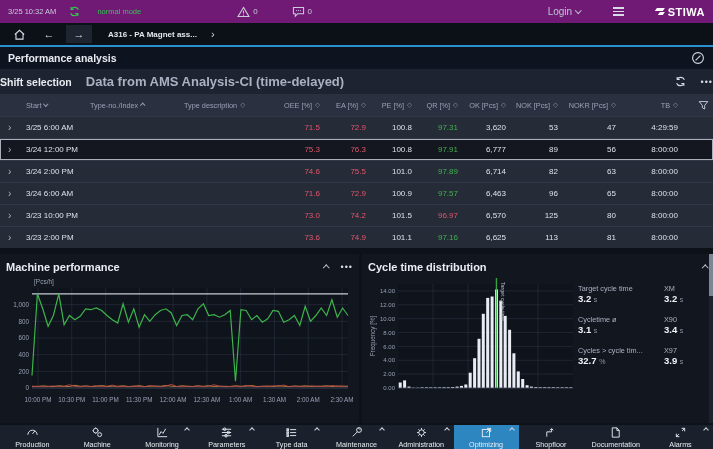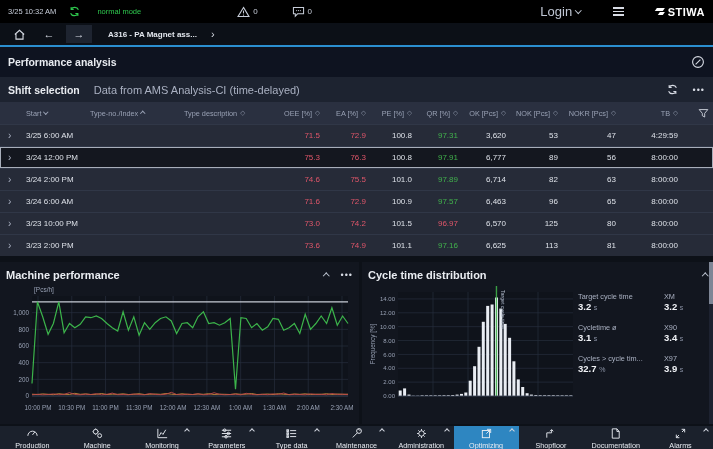--- a/index.html
+++ b/index.html
@@ -1,29 +1,29 @@
 <!DOCTYPE html>
 <html><head>
 <meta charset="utf-8">
 <style>
   * { margin:0; padding:0; box-sizing:border-box; }
   html,body { width:713px; height:449px; overflow:hidden; }
   body { font-family:"Liberation Sans", sans-serif; background:#0d1118; color:#dfe3ea; font-size:8px; }
   .app { width:713px; height:449px; display:flex; flex-direction:column; position:relative; }
 
   
-  .topbar { height:23px; background:#000000; display:flex; align-items:center; padding:0 8px; gap:6px; flex:none; }
+  .topbar { height:23px; background:#701a75; display:flex; align-items:center; padding:0 8px; gap:6px; flex:none; }
   .topbar .dt { font-size:7.5px; color:#c7cdd9; }
   .mode { display:flex; align-items:center; gap:16px; margin-left:6px; }
   .mode-label { color:#2ec84e; font-size:7.5px; }
   .cnt-group { display:flex; align-items:center; gap:3px; color:#c7cdd9; }
   .warn-group { margin-left:90px; }
   .chat-group { margin-left:28px; }
   .spacer { flex:1; }
-  .login { display:flex; align-items:center; gap:4px; color:#bfc6d3; font-size:13px; margin-right:26px; cursor:pointer; }
+  .login { display:flex; align-items:center; gap:4px; color:#bfc6d3; font-size:10px; margin-right:26px; cursor:pointer; }
   .burger { display:flex; flex-direction:column; gap:2px; margin-right:26px; cursor:pointer; }
   .burger span { width:11px; height:1.4px; background:#d7dbe4; display:block; }
   .logo { display:flex; align-items:center; gap:4px; }
   .logo-mark { display:flex; gap:2px; }
   .logo-mark i { width:8px; height:2.5px; background:#fff; transform:skewX(-35deg); display:block; }
   .logo-mark i.short { width:5px; margin-top:4px; margin-left:-7px; }
   .logo-text { font-size:11px; font-weight:bold; letter-spacing:0.5px; color:#ffffff; }
 
   
   .chv { display:inline-block; width:4.5px; height:4.5px; border-right:1.2px solid #bfc6d3; border-bottom:1.2px solid #bfc6d3; }
@@ -32,28 +32,28 @@
 
   
   .navrow { height:22px; background:#0c1017; display:flex; align-items:center; padding:0 6px; gap:4px; flex:none; }
   .nav-btn { width:26px; height:18px; display:flex; align-items:center; justify-content:center; color:#d7dbe4; font-size:11px; cursor:pointer; }
   .nav-btn.fwd { background:#1e2430; }
   .tab-label { font-size:8px; color:#e2e6ed; margin:0 10px 0 12px; font-weight:bold; }
   .tab-next { color:#d7dbe4; font-size:11px; cursor:pointer; }
   .accent-line { height:2px; background:#2b8fd0; flex:none; }
 
   
-  .titlerow { height:30px; display:flex; align-items:center; justify-content:space-between; padding:0 8px; background:#0e1320; flex:none; }
+  .titlerow { height:22px; display:flex; align-items:center; justify-content:space-between; padding:0 8px; background:#0e1320; flex:none; }
   .titlerow h1 { font-size:10.5px; font-weight:bold; color:#e8ebf0; }
 
   
   .shift-panel { margin:0; background:#161b26; flex:none; }
-  .shift-head { height:25px; background:#1d2330; display:flex; align-items:center; padding:0 8px; gap:14px; }
+  .shift-head { height:25px; background:#1d2330; display:flex; align-items:center; padding:0 0; gap:14px; }
   .shift-head h2 { font-size:10.5px; font-weight:bold; color:#e8ebf0; }
-  .shift-sub { font-size:11px; color:#aab1c2; }
+  .shift-sub { font-size:13px; color:#aab1c2;font-weight:bold; }
   .shift-head .right { margin-left:auto; display:flex; align-items:center; gap:14px; }
   .dots { color:#d7dbe4; font-size:9px; letter-spacing:1px; cursor:pointer; }
 
   .tgrid { display:grid; grid-template-columns:24px 64px 94px 96px 44px 46px 46px 46px 48px 52px 58px 62px 1fr; align-items:center; }
   .thead { height:22px; background:#2a3040; color:#99a1b4; font-size:7.3px; }
   .th { display:flex; align-items:center; gap:3px; padding:0 2px; white-space:nowrap; cursor:pointer; }
   .th.num { justify-content:flex-end; }
   .sort-d { font-size:6.5px; color:#8d95a8; }
   .th .chv { width:3.5px; height:3.5px; border-color:#99a1b4; }
   .filter-cell { display:flex; justify-content:flex-end; padding-right:4px; }

